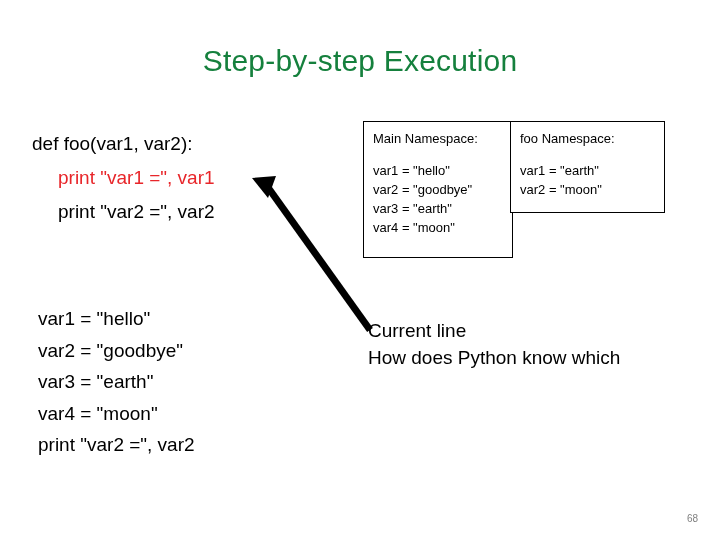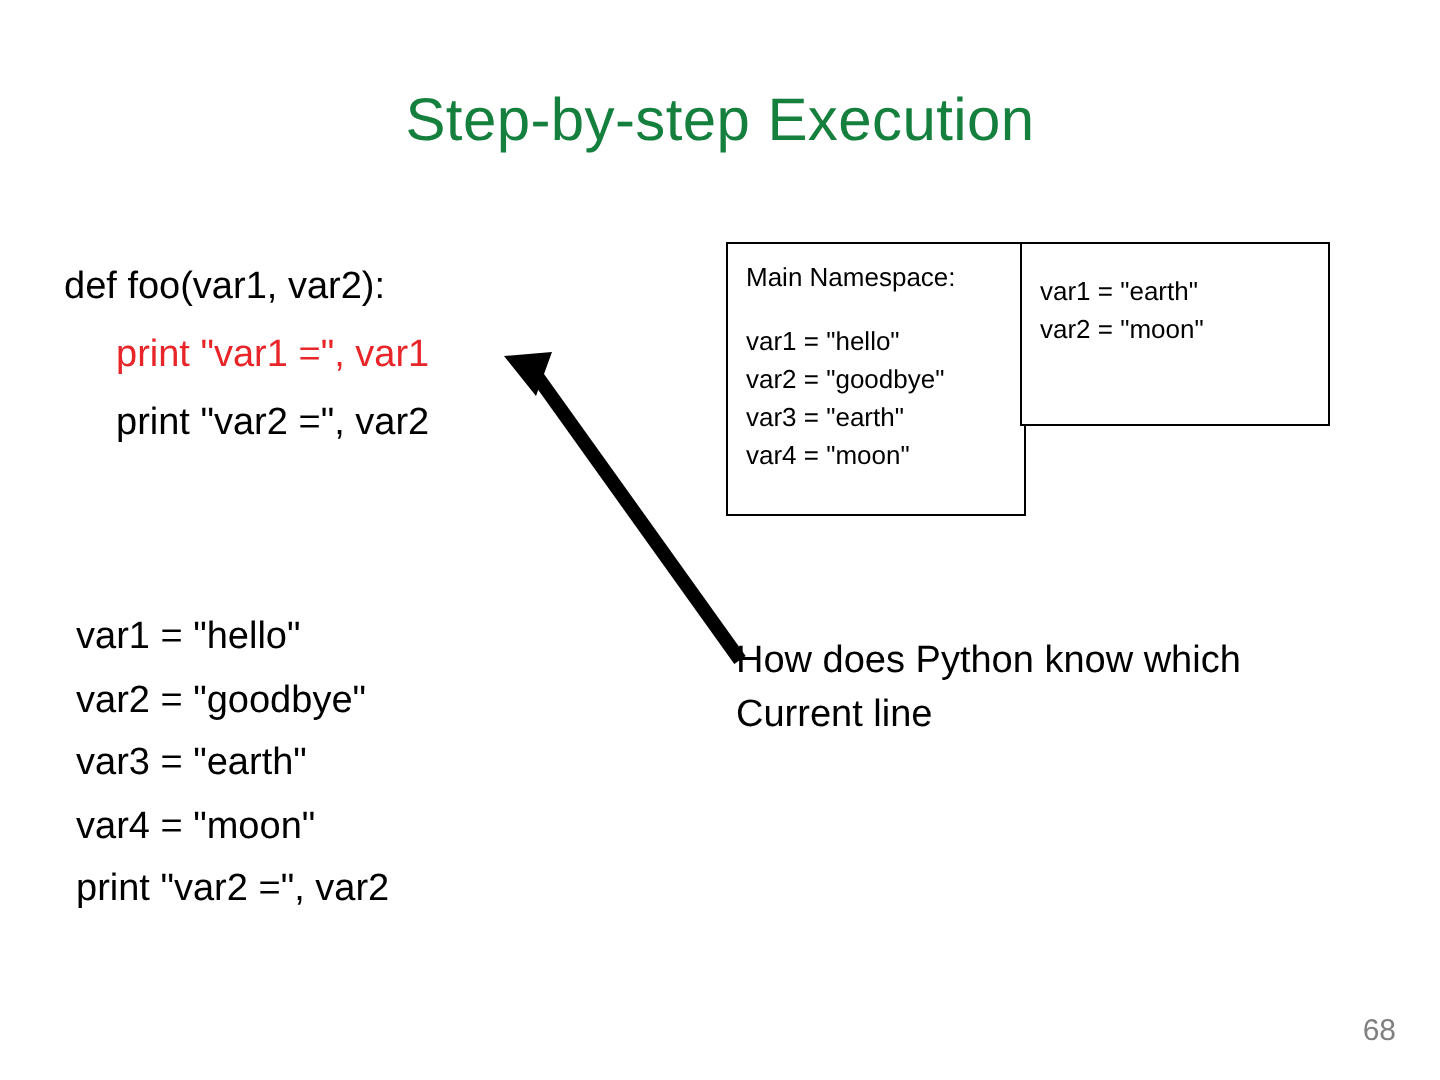--- a/index.html
+++ b/index.html
@@ -111,21 +111,21 @@
     left: 0;
     top: 0;
     width: 720px;
     height: 540px;
     pointer-events: none;
   }
   .page-number {
     position: absolute;
     right: 22px;
     bottom: 16px;
-    font-size: 15px;
+    font-size: 10px;
     color: #808080;
   }
 </style>
 </head>
 <body>
 
 <div class="slide">
 
   <div class="slide-title">Step-by-step Execution</div>
 
@@ -139,37 +139,38 @@
     <div class="ns-header">Main Namespace:</div>
     <div class="ns-body">
       <div>var1 = "hello"</div>
       <div>var2 = "goodbye"</div>
       <div>var3 = "earth"</div>
       <div>var4 = "moon"</div>
     </div>
   </div>
 
   <div class="ns-table ns-foo">
+    <div class="ns-header">foo Namespace:</div>
     <div class="ns-body">
       <div>var1 = "earth"</div>
       <div>var2 = "moon"</div>
     </div>
   </div>
 
   <div class="listing">
     <div>var1 = "hello"</div>
     <div>var2 = "goodbye"</div>
     <div>var3 = "earth"</div>
     <div>var4 = "moon"</div>
     <div>print "var2 =", var2</div>
   </div>
 
   <div class="annotation">
+    <div>Current line</div>
     <div>How does Python know which</div>
-    <div>Current line</div>
   </div>
 
   <svg class="arrow-svg" viewBox="0 0 720 540">
     <line x1="370" y1="330" x2="267" y2="186" stroke="#000000" stroke-width="7"></line>
     <polygon points="252,178 276,176 268,198" fill="#000000"></polygon>
   </svg>
 
   <div class="page-number">68</div>
 </div>
 

